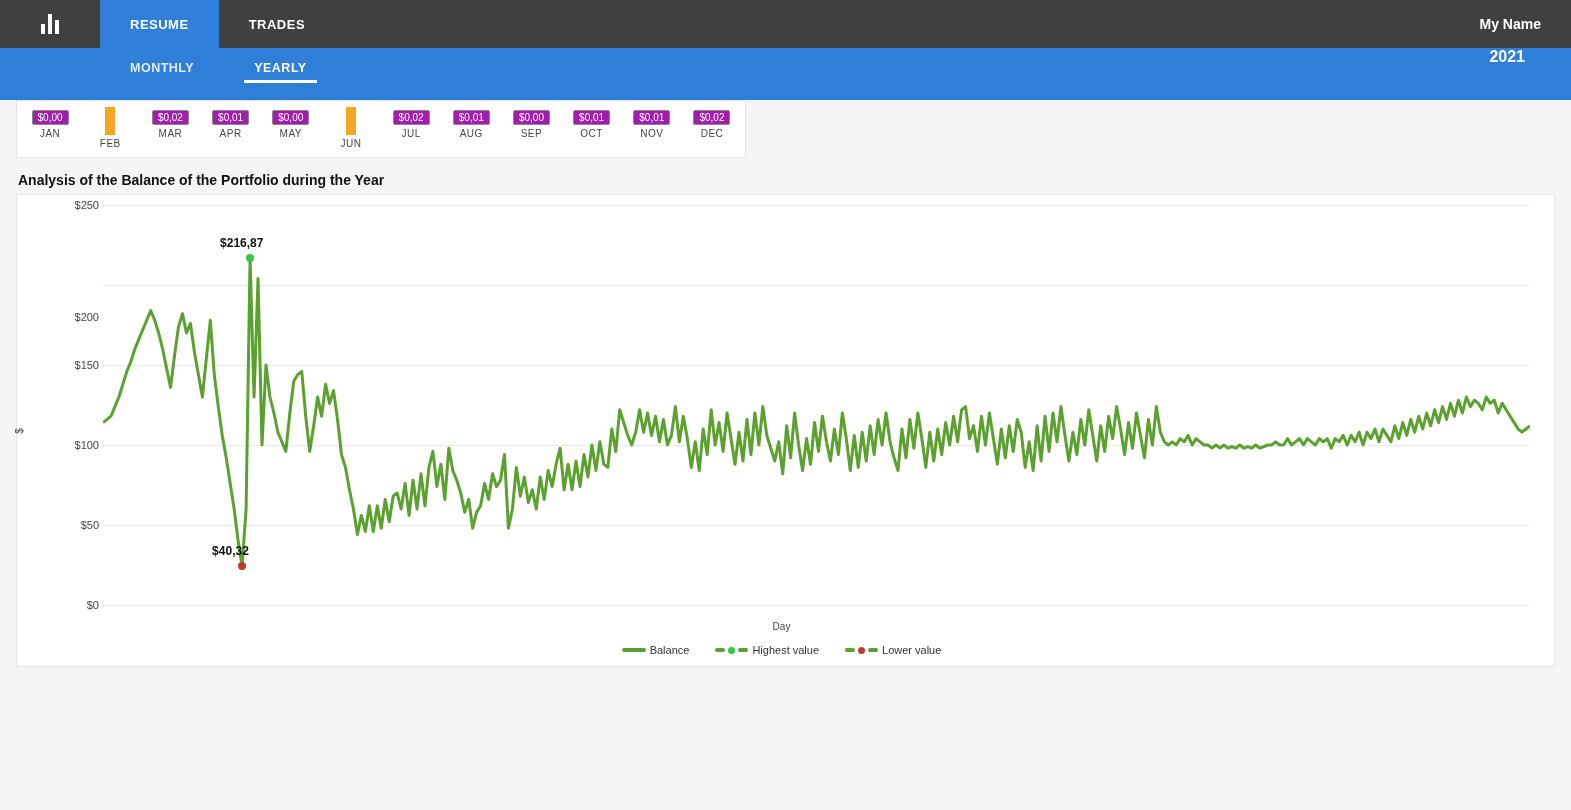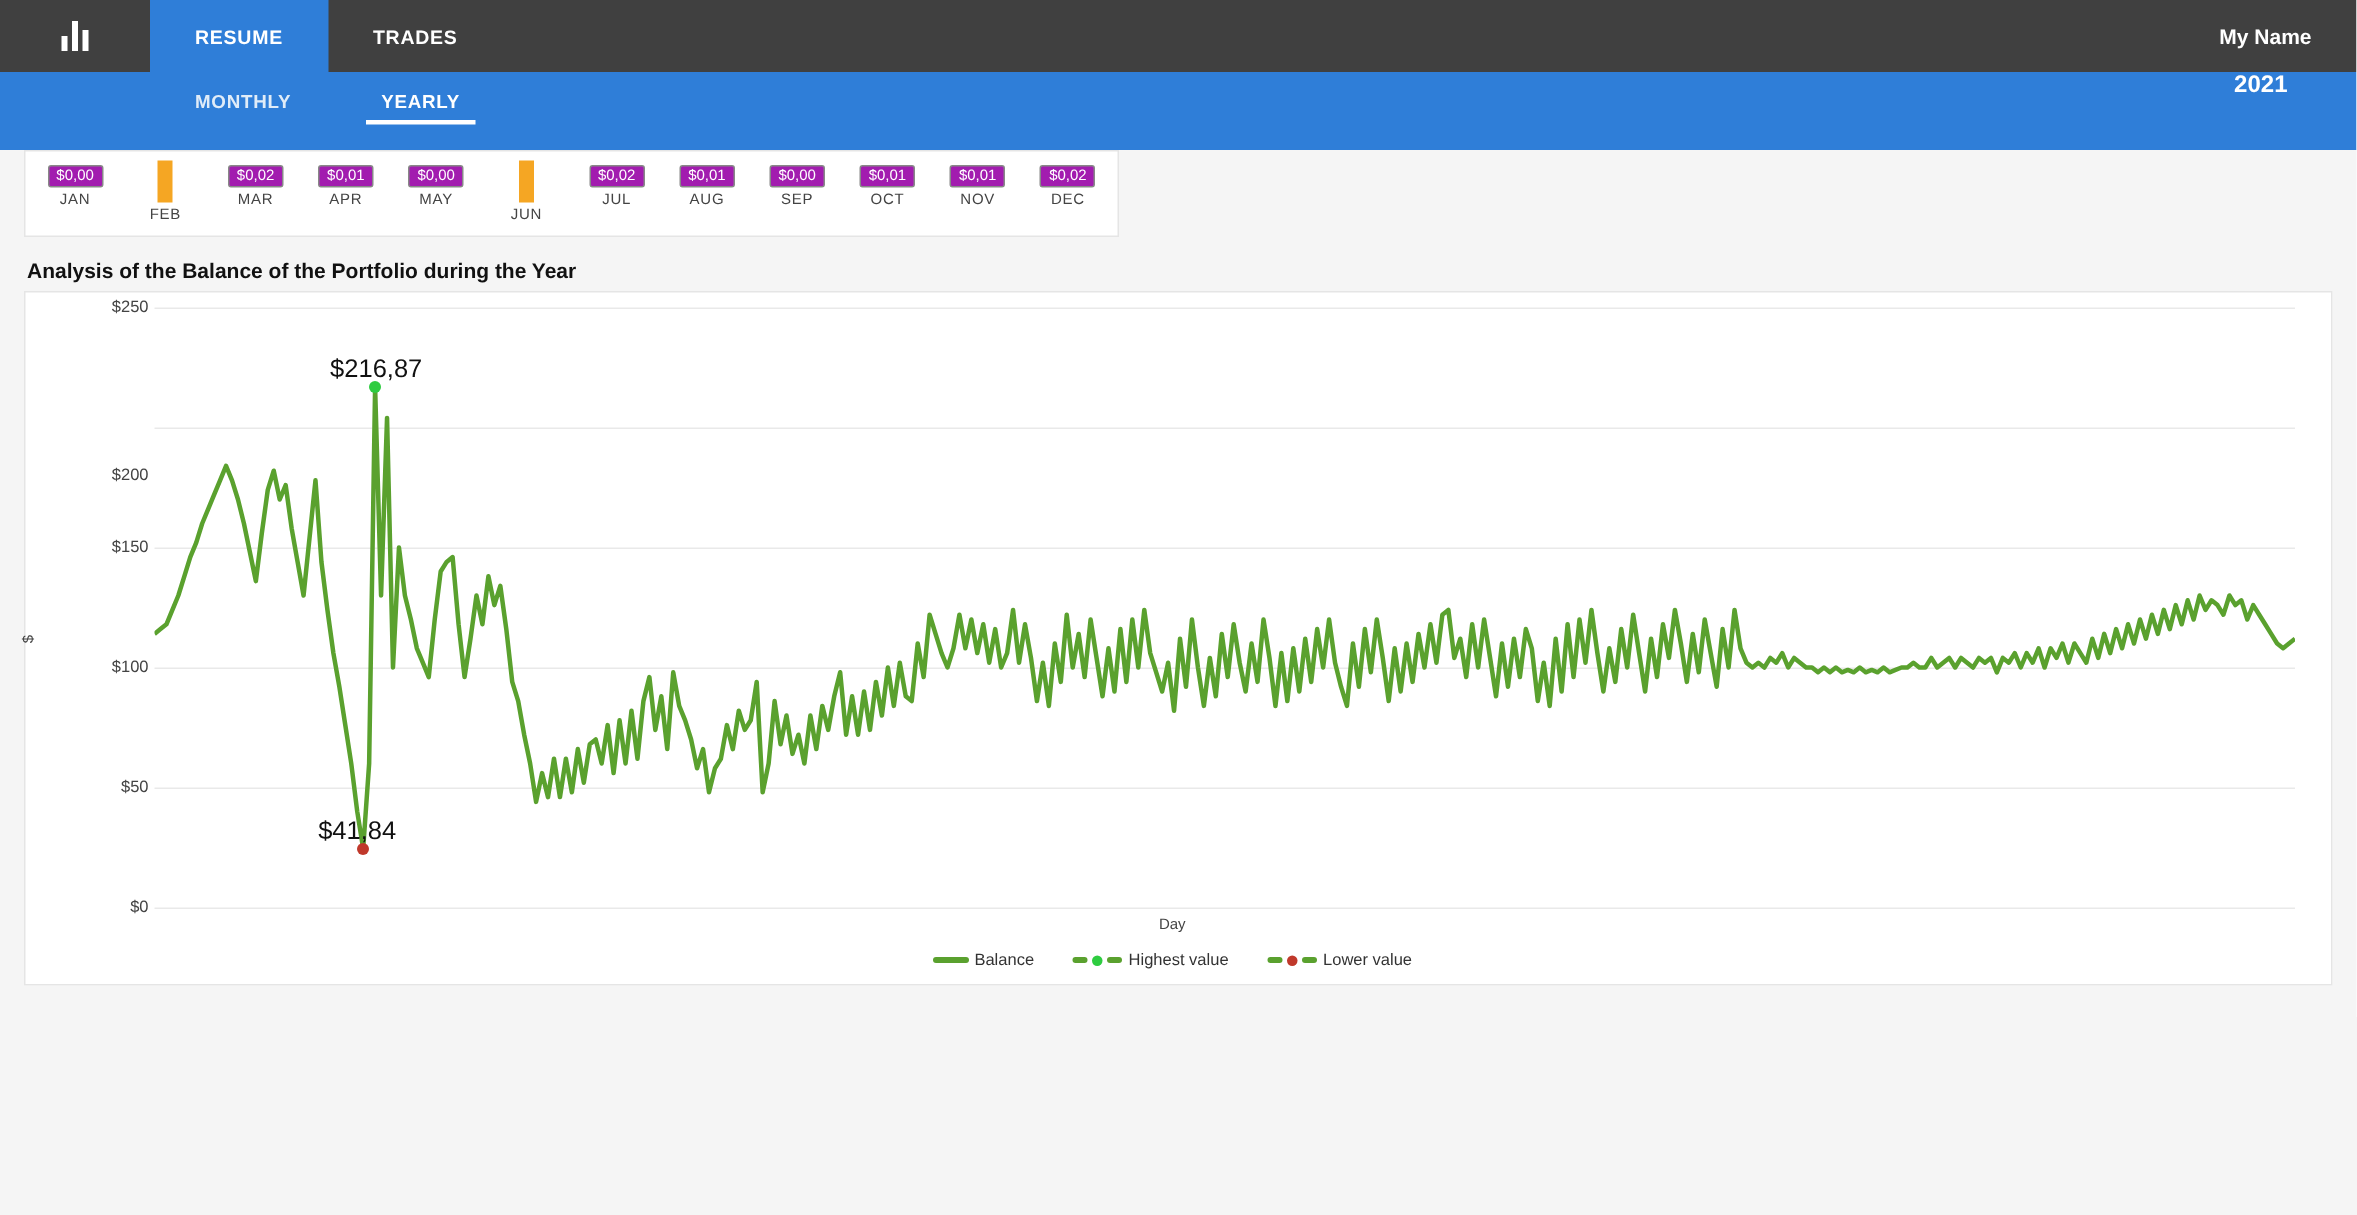--- a/index.html
+++ b/index.html
@@ -30,26 +30,26 @@
 .mini-label { font-size: 10px; color: #444; letter-spacing: 0.5px; }
 
 .chart-title { font-size: 14px; font-weight: 700; margin: 14px 0 6px 2px; color: #111; }
 .chart-box { background: #fff; border: 1px solid #e5e5e5; padding: 10px 14px 10px 6px; position: relative; }
 
 .plot { position: relative; height: 400px; margin-left: 34px; }
 .plot .grid { position: absolute; left: 46px; right: 10px; height: 1px; background: #e9e9e9; }
 .plot .ylabel { position: absolute; right: calc(100% - 42px); font-size: 11px; color: #444; transform: translateY(-50%); }
 .plot svg { position: absolute; left: 46px; right: 10px; top: 0; bottom: 0; width: calc(100% - 56px); height: 100%; }
 .axis-y { position: absolute; left: 0; top: 50%; transform: translateY(-50%) rotate(-90deg); font-size: 10px; color: #444; }
-.annot { position: absolute; font-size: 17px; font-weight: 400; color: #111; white-space: nowrap; }
+.annot { position: absolute; font-size: 12px; font-weight: 700; color: #111; white-space: nowrap; }
 .marker { position: absolute; width: 8px; height: 8px; border-radius: 50%; transform: translate(-50%, -50%); }
 .marker.hi { background: #2ecc40; }
 .marker.lo { background: #c0392b; }
 
-.xlabel { text-align: center; font-size: 10px; color: #444; margin: 6px 0 12px; }
+.xlabel { text-align: center; font-size: 10px; color: #444; margin: 16px 0 12px; }
 
 .legend { display: flex; justify-content: center; gap: 26px; font-size: 11px; color: #333; }
 .legend-item { display: flex; align-items: center; gap: 4px; }
 .lg-line { width: 24px; height: 4px; border-radius: 2px; }
 .lg-dot { width: 7px; height: 7px; border-radius: 50%; margin: 0 -1px; }
 </style>
 </head>
 <body>
 
 <div class="topbar">
@@ -113,21 +113,21 @@
         <div class="grid" style="top: 80px;"></div>
         <div class="ylabel" style="top: 80px; margin-top: 32px;">$200</div>
         <div class="grid" style="top: 0px;"></div>
         <div class="ylabel" style="top: 0px;">$250</div>
         <svg viewBox="0 0 1000 400" preserveAspectRatio="none">
           <polyline points="0.00,217.60 2.79,214.40 5.57,211.20 8.36,201.60 11.14,192.00 13.93,179.20 16.71,166.40 19.50,156.80 22.28,144.00 25.07,134.40 27.86,124.80 30.64,115.20 33.43,105.60 36.21,115.20 39.00,128.00 41.78,144.00 44.57,163.20 47.35,182.40 50.14,150.40 52.92,121.60 55.71,108.80 58.50,128.00 61.28,118.40 64.07,147.20 66.85,169.60 69.64,192.00 72.42,153.60 75.21,115.20 77.99,169.60 80.78,201.60 83.57,230.40 86.35,252.80 89.14,278.40 91.92,304.00 94.71,336.00 97.49,360.72 100.28,304.00 103.06,53.01 105.85,192.00 108.64,73.60 111.42,240.00 114.21,160.00 116.99,192.00 119.78,208.00 122.56,227.20 125.35,236.80 128.13,246.40 130.92,208.00 133.70,176.00 136.49,169.60 139.28,166.40 142.06,211.20 144.85,246.40 147.63,220.80 150.42,192.00 153.20,211.20 155.99,179.20 158.77,198.40 161.56,185.60 164.35,214.40 167.13,249.60 169.92,262.40 172.70,284.80 175.49,304.00 178.27,329.60 181.06,310.40 183.84,326.40 186.63,300.80 189.42,326.40 192.20,300.80 194.99,323.20 197.77,294.40 200.56,316.80 203.34,291.20 206.13,288.00 208.91,304.00 211.70,278.40 214.48,310.40 217.27,275.20 220.06,304.00 222.84,268.80 225.63,300.80 228.41,262.40 231.20,246.40 233.98,281.60 236.77,259.20 239.55,294.40 242.34,243.20 245.13,265.60 247.91,275.20 250.70,288.00 253.48,307.20 256.27,294.40 259.05,323.20 261.84,307.20 264.62,300.80 267.41,278.40 270.19,294.40 272.98,268.80 275.77,281.60 278.55,275.20 281.34,249.60 284.12,323.20 286.91,304.00 289.69,262.40 292.48,291.20 295.26,272.00 298.05,297.60 300.84,284.80 303.62,304.00 306.41,272.00 309.19,294.40 311.98,265.60 314.76,281.60 317.55,259.20 320.33,243.20 323.12,284.80 325.91,259.20 328.69,284.80 331.48,256.00 334.26,281.60 337.05,249.60 339.83,272.00 342.62,240.00 345.40,265.60 348.19,236.80 350.97,259.20 353.76,262.40 356.55,224.00 359.33,246.40 362.12,204.80 364.90,217.60 367.69,230.40 370.47,240.00 373.26,227.20 376.04,204.80 378.83,227.20 381.62,208.00 384.40,230.40 387.19,211.20 389.97,236.80 392.76,214.40 395.54,240.00 398.33,230.40 401.11,201.60 403.90,236.80 406.69,211.20 409.47,233.60 412.26,262.40 415.04,236.80 417.83,265.60 420.61,224.00 423.40,249.60 426.18,204.80 428.97,240.00 431.75,217.60 434.54,246.40 437.33,208.00 440.11,233.60 442.90,259.20 445.68,227.20 448.47,256.00 451.25,214.40 454.04,249.60 456.82,208.00 459.61,240.00 462.40,201.60 465.18,230.40 467.97,243.20 470.75,256.00 473.54,236.80 476.32,268.80 479.11,220.80 481.89,252.80 484.68,208.00 487.47,240.00 490.25,265.60 493.04,233.60 495.82,259.20 498.61,217.60 501.39,246.40 504.18,211.20 506.96,236.80 509.75,256.00 512.53,224.00 515.32,249.60 518.11,208.00 520.89,233.60 523.68,265.60 526.46,230.40 529.25,262.40 532.03,227.20 534.82,256.00 537.60,220.80 540.39,249.60 543.18,214.40 545.96,240.00 548.75,208.00 551.53,236.80 554.32,252.80 557.10,265.60 559.89,224.00 562.67,252.80 565.46,214.40 568.25,243.20 571.03,208.00 573.82,233.60 576.60,262.40 579.39,227.20 582.17,256.00 584.96,224.00 587.74,249.60 590.53,217.60 593.31,240.00 596.10,211.20 598.89,236.80 601.67,204.80 604.46,201.60 607.24,233.60 610.03,220.80 612.81,246.40 615.60,211.20 618.38,240.00 621.17,208.00 623.96,233.60 626.74,259.20 629.53,224.00 632.31,252.80 635.10,220.80 637.88,246.40 640.67,214.40 643.45,227.20 646.24,262.40 649.03,236.80 651.81,265.60 654.60,220.80 657.38,256.00 660.17,211.20 662.95,246.40 665.74,208.00 668.52,236.80 671.31,201.60 674.09,230.40 676.88,256.00 679.67,227.20 682.45,249.60 685.24,214.40 688.02,240.00 690.81,204.80 693.59,230.40 696.38,256.00 699.16,220.80 701.95,246.40 704.74,211.20 707.52,233.60 710.31,201.60 713.09,224.00 715.88,249.60 718.66,217.60 721.45,243.20 724.23,208.00 727.02,230.40 729.81,252.80 732.59,214.40 735.38,240.00 738.16,201.60 740.95,227.20 743.73,236.80 746.52,240.00 749.30,236.80 752.09,240.00 754.87,233.60 757.66,236.80 760.45,230.40 763.23,240.00 766.02,233.60 768.80,236.80 771.59,240.00 774.37,240.00 777.16,243.20 779.94,240.00 782.73,243.20 785.52,240.00 788.30,243.20 791.09,241.60 793.87,243.20 796.66,240.00 799.44,243.20 802.23,241.60 805.01,243.20 807.80,240.00 810.58,243.20 813.37,241.60 816.16,240.00 818.94,240.00 821.73,236.80 824.51,240.00 827.30,240.00 830.08,233.60 832.87,240.00 835.65,236.80 838.44,233.60 841.23,240.00 844.01,233.60 846.80,236.80 849.58,240.00 852.37,233.60 855.15,236.80 857.94,233.60 860.72,243.20 863.51,233.60 866.30,236.80 869.08,230.40 871.87,240.00 874.65,230.40 877.44,236.80 880.22,227.20 883.01,240.00 885.79,227.20 888.58,233.60 891.36,224.00 894.15,236.80 896.94,224.00 899.72,230.40 902.51,236.80 905.29,220.80 908.08,233.60 910.86,217.60 913.65,230.40 916.43,214.40 919.22,227.20 922.01,211.20 924.79,224.00 927.58,208.00 930.36,220.80 933.15,204.80 935.93,217.60 938.72,201.60 941.50,214.40 944.29,198.40 947.08,211.20 949.86,195.20 952.65,208.00 955.43,192.00 958.22,201.60 961.00,195.20 963.79,198.40 966.57,204.80 969.36,192.00 972.14,198.40 974.93,195.20 977.72,208.00 980.50,198.40 983.29,204.80 986.07,211.20 988.86,217.60 991.64,224.00 994.43,227.20 997.21,224.00 1000.00,220.80" fill="none" stroke="#5aa12e" stroke-width="3" stroke-linejoin="round" vector-effect="non-scaling-stroke"></polyline>
         </svg>
         <div class="marker hi" style="top: 53.008px; left: calc(10.3064% + 40.2284px);"></div>
         <div class="annot" style="left: calc(10.3064% + 10.2284px); top: 31.008px;">$216,87</div>
         <div class="marker lo" style="top: 360.72px; left: calc(9.7493% + 40.5404px);"></div>
-        <div class="annot" style="left: calc(9.7493% + 10.5404px); top: 338.72px;">$41,84</div>
+        <div class="annot" style="left: calc(9.7493% + 10.5404px); top: 338.72px;">$40,32</div>
       </div>
     <div class="xlabel">Day</div>
     <div class="legend">
       <div class="legend-item">
         <span class="lg-line" style="background:#5aa12e"></span>
         <span>Balance</span>
       </div>
       <div class="legend-item">
         <span class="lg-line" style="background:#5aa12e;width:10px"></span>
         <span class="lg-dot" style="background:#2ecc40"></span>

